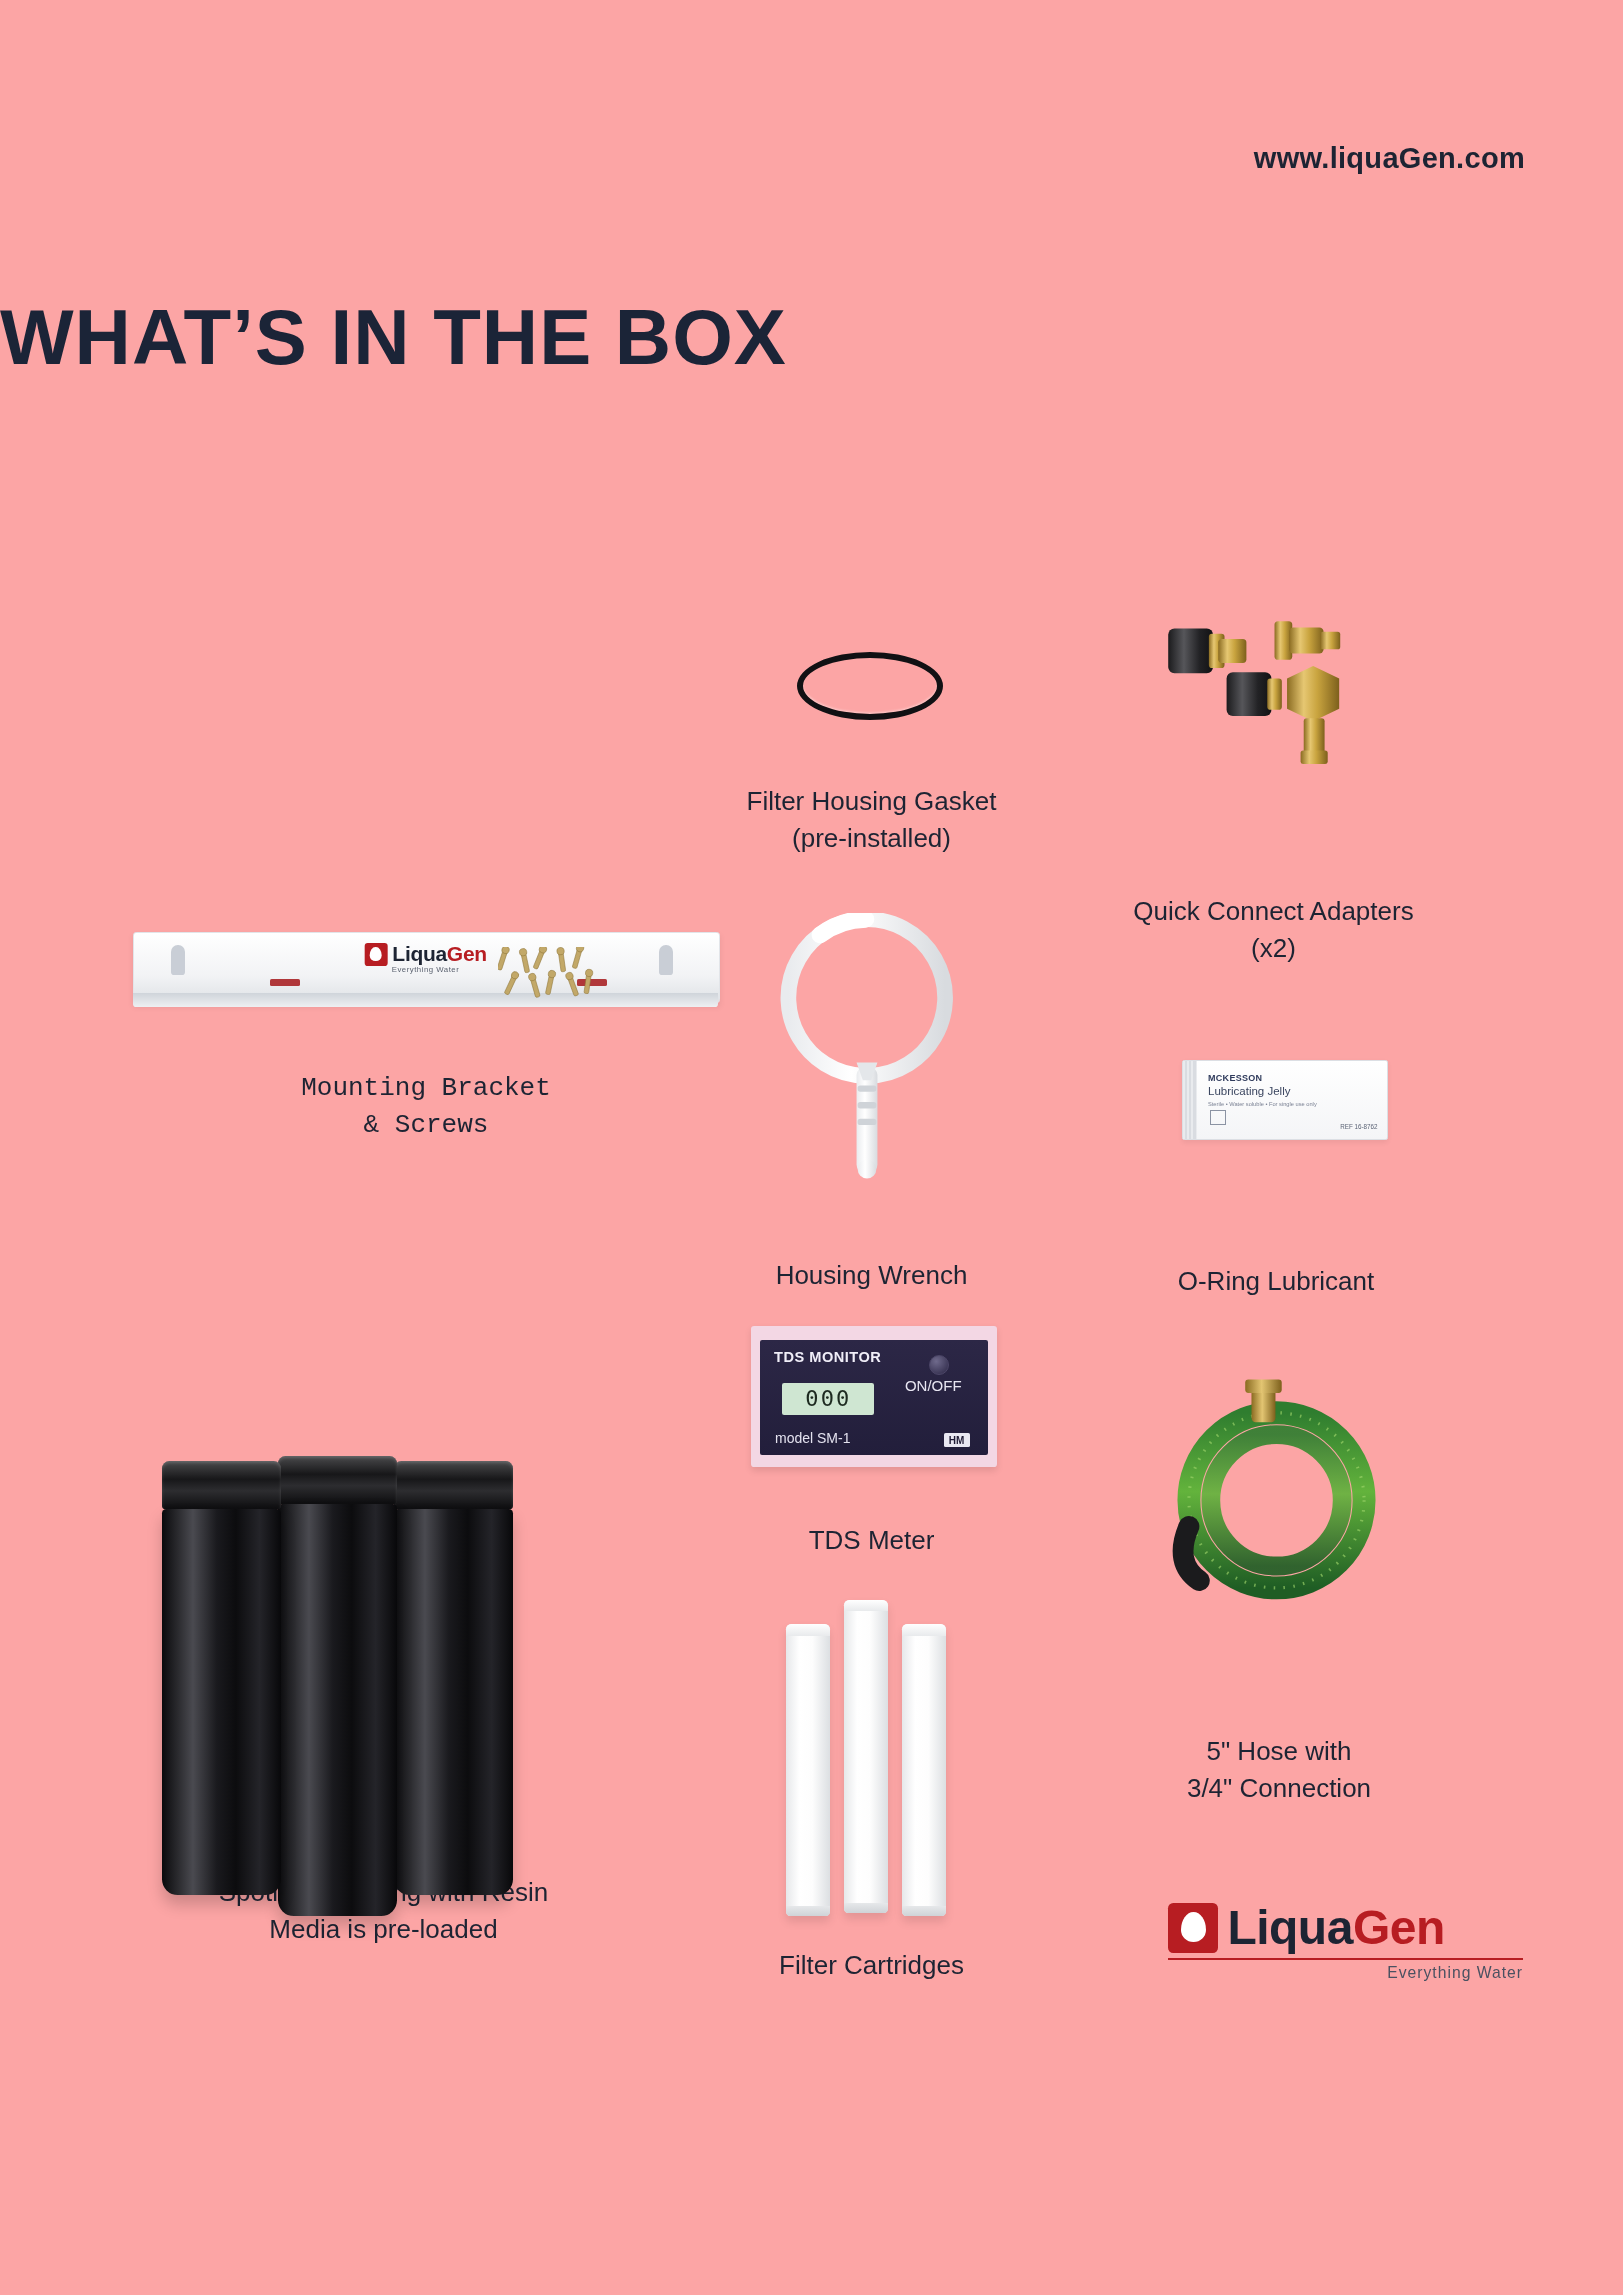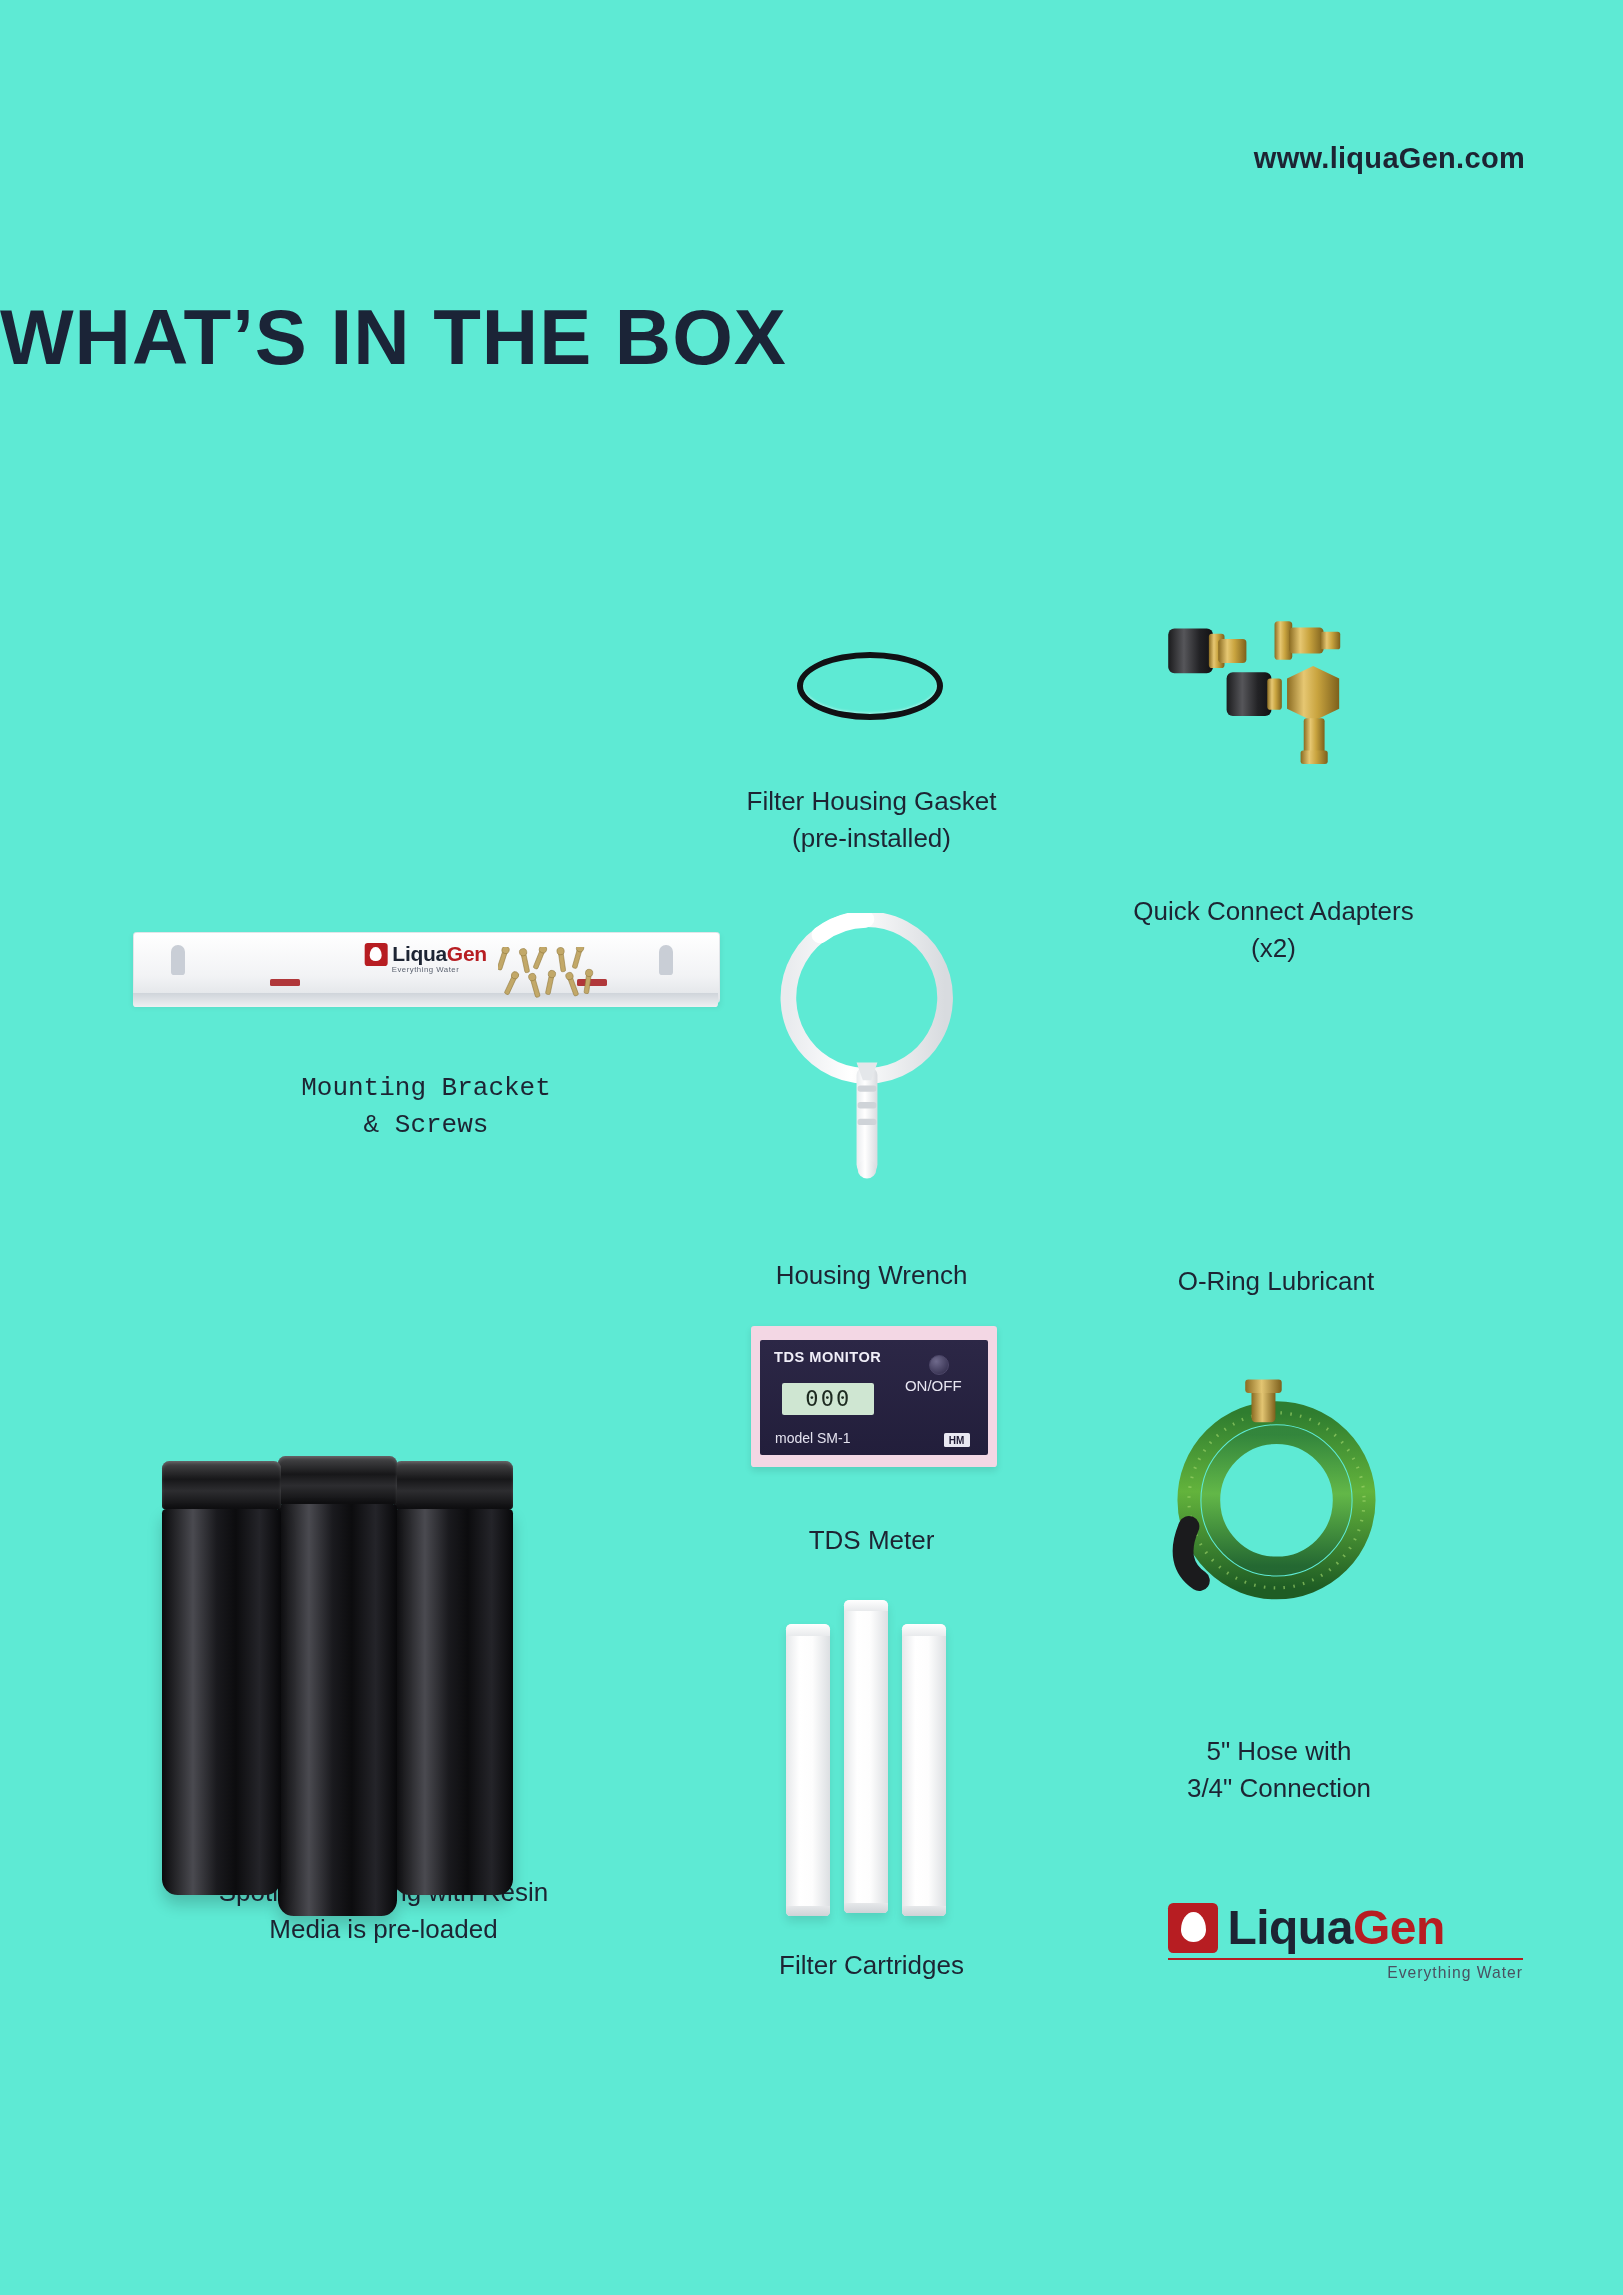--- a/index.html
+++ b/index.html
@@ -11,21 +11,21 @@
     width: 1623px;
     height: 2295px;
     position: relative;
     font-family: "Liberation Sans", sans-serif;
     color: #1d2433;
     overflow: hidden;
   }
   .page {
     position: absolute;
     inset: 0;
-    background: #5eead4;
+    background: #fca5a5;
   }
 
   
   .site-url {
     position: absolute;
     top: 142px;
     right: 98px;
     font-size: 29px;
     font-weight: 700;
     letter-spacing: 0.3px;
@@ -563,20 +563,28 @@
       <rect x="150" y="296" width="40" height="200" rx="14" fill="url(#plastic)"></rect>
       <rect x="152" y="330" width="36" height="12" rx="5" fill="#cfd3d8"></rect>
       <rect x="152" y="362" width="36" height="12" rx="5" fill="#cfd3d8"></rect>
       <rect x="152" y="394" width="36" height="12" rx="5" fill="#cfd3d8"></rect>
       <path d="M150 286 L190 286 L178 320 L162 320 Z" fill="#e4e7ea"></path>
       <circle cx="170" cy="490" r="18" fill="url(#plastic)"></circle>
     </svg>
   </div>
   <div class="caption" style="left:673px; top:1257px; width:397px;">Housing Wrench</div>
 
+  <div class="lube">
+    <div class="lube-edge"></div>
+    <div class="lube-brand">MCKESSON</div>
+    <div class="lube-title">Lubricating Jelly</div>
+    <div class="lube-desc">Sterile • Water soluble • For single use only</div>
+    <div class="lube-square"></div>
+    <div class="lube-code">REF 16-8762</div>
+  </div>
   <div class="caption" style="left:1062px; top:1263px; width:428px;">O-Ring Lubricant</div>
 
   <div class="tds">
     <div class="tds-face">
       <div class="tds-title">TDS MONITOR</div>
       <div class="tds-btn"></div>
       <div class="tds-btn-label">ON/OFF</div>
       <div class="tds-screen">000</div>
       <div class="tds-model">model SM-1</div>
       <div class="tds-hm">HM</div>

